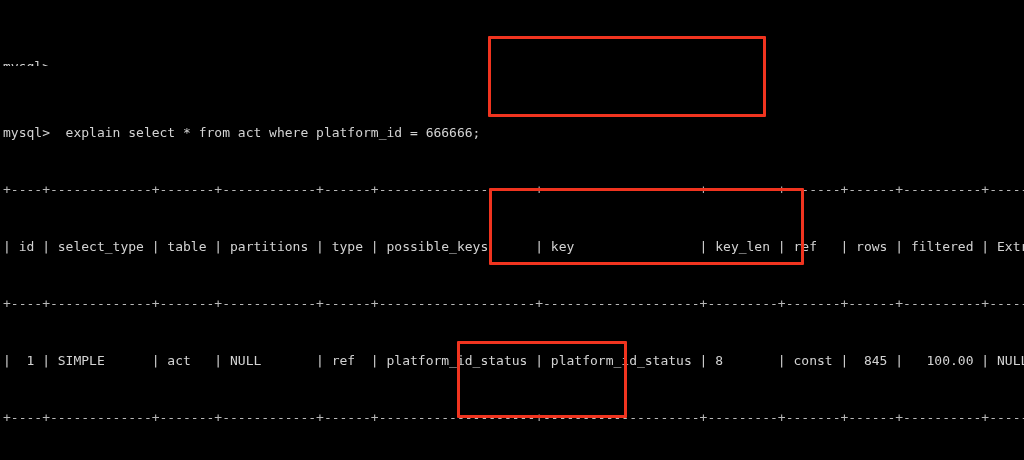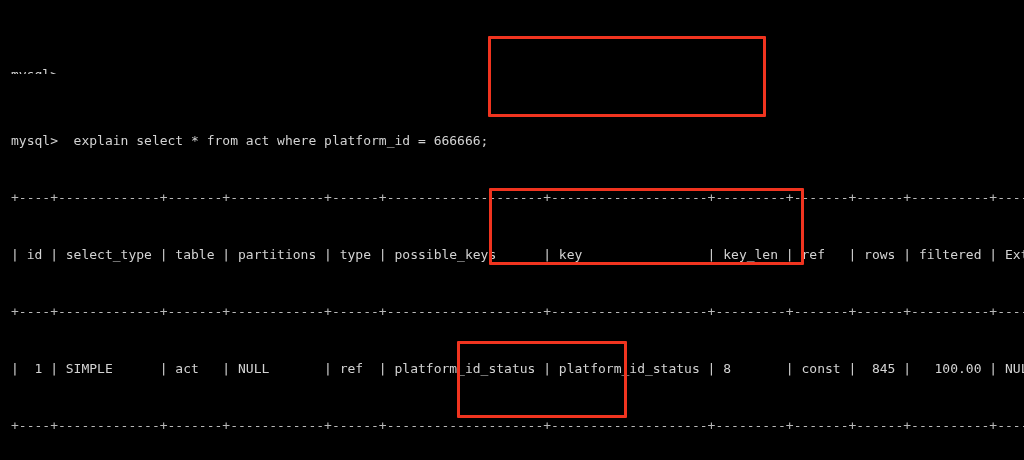--- a/index.html
+++ b/index.html
@@ -11,21 +11,21 @@
   }
   #terminal{
     position:relative;
     width:1024px;height:460px;
     background:#000000;
     color:#d0d0d0;
     font-size:13px;
     line-height:19px;
     letter-spacing:0px;
     white-space:pre;
-    padding:8px;
+    padding:0;
     box-sizing:border-box;
   }
   .line{
     height:19px;
     white-space:pre;
     font-family:"DejaVu Sans Mono","Liberation Mono",monospace;
     font-size:13px;
     line-height:19px;
     color:#d3d3d3;
     padding-left:3px;

